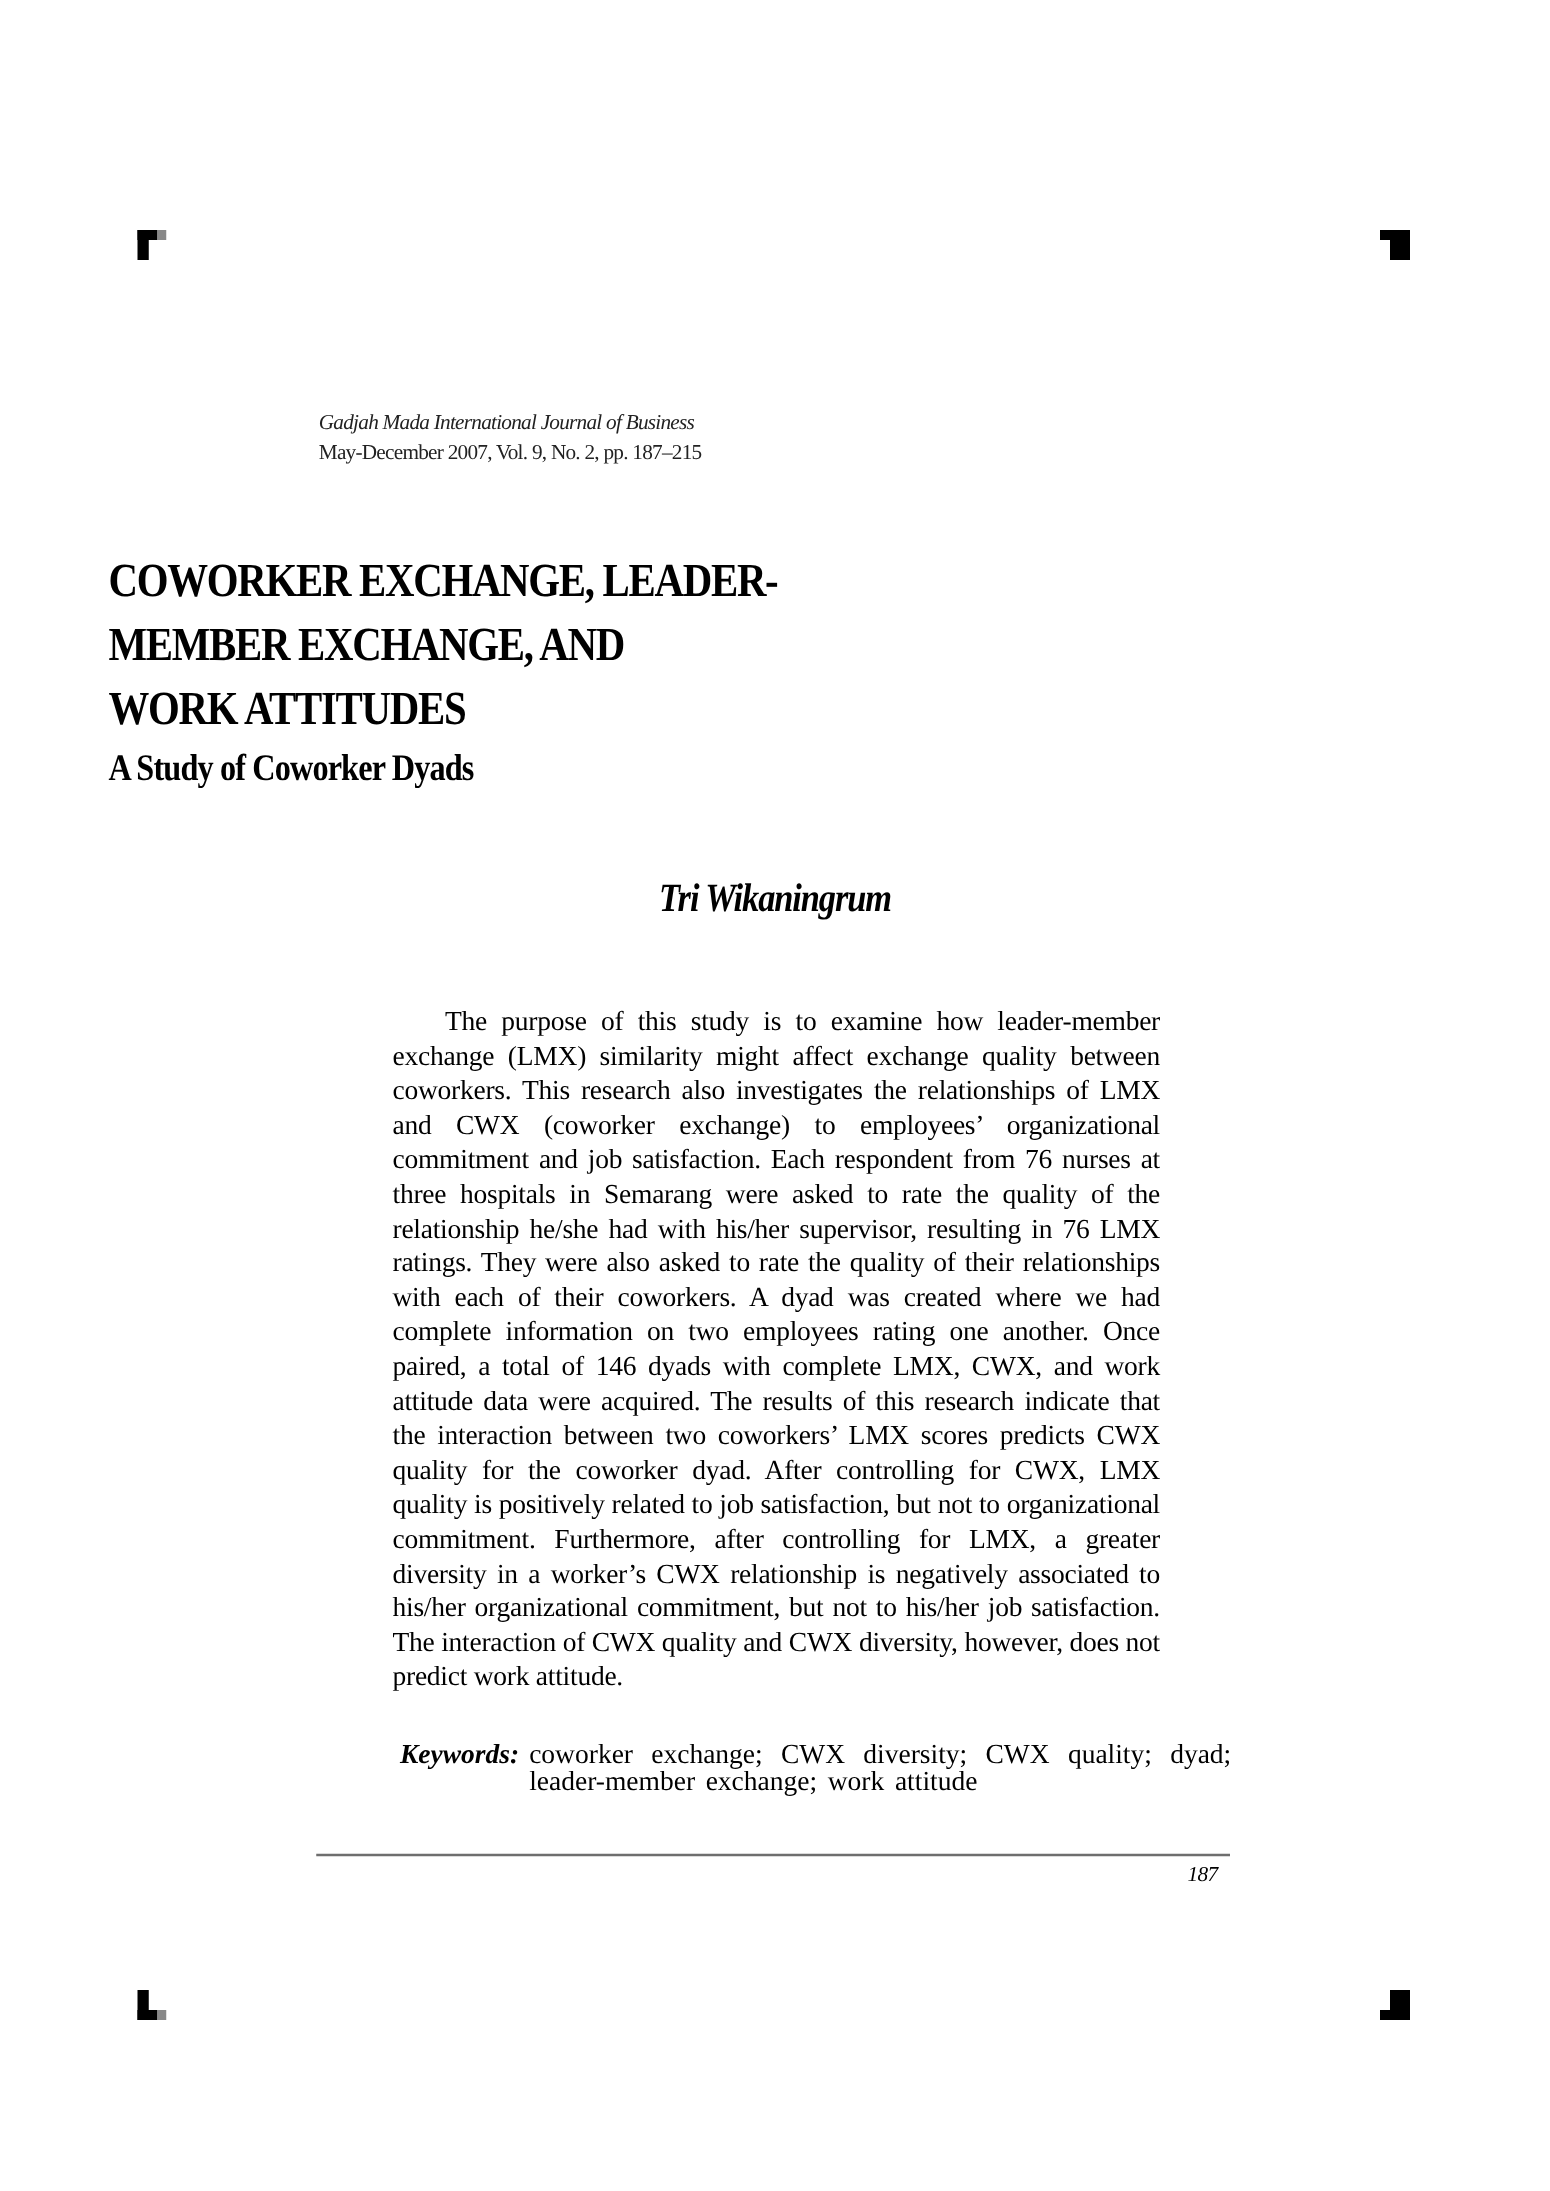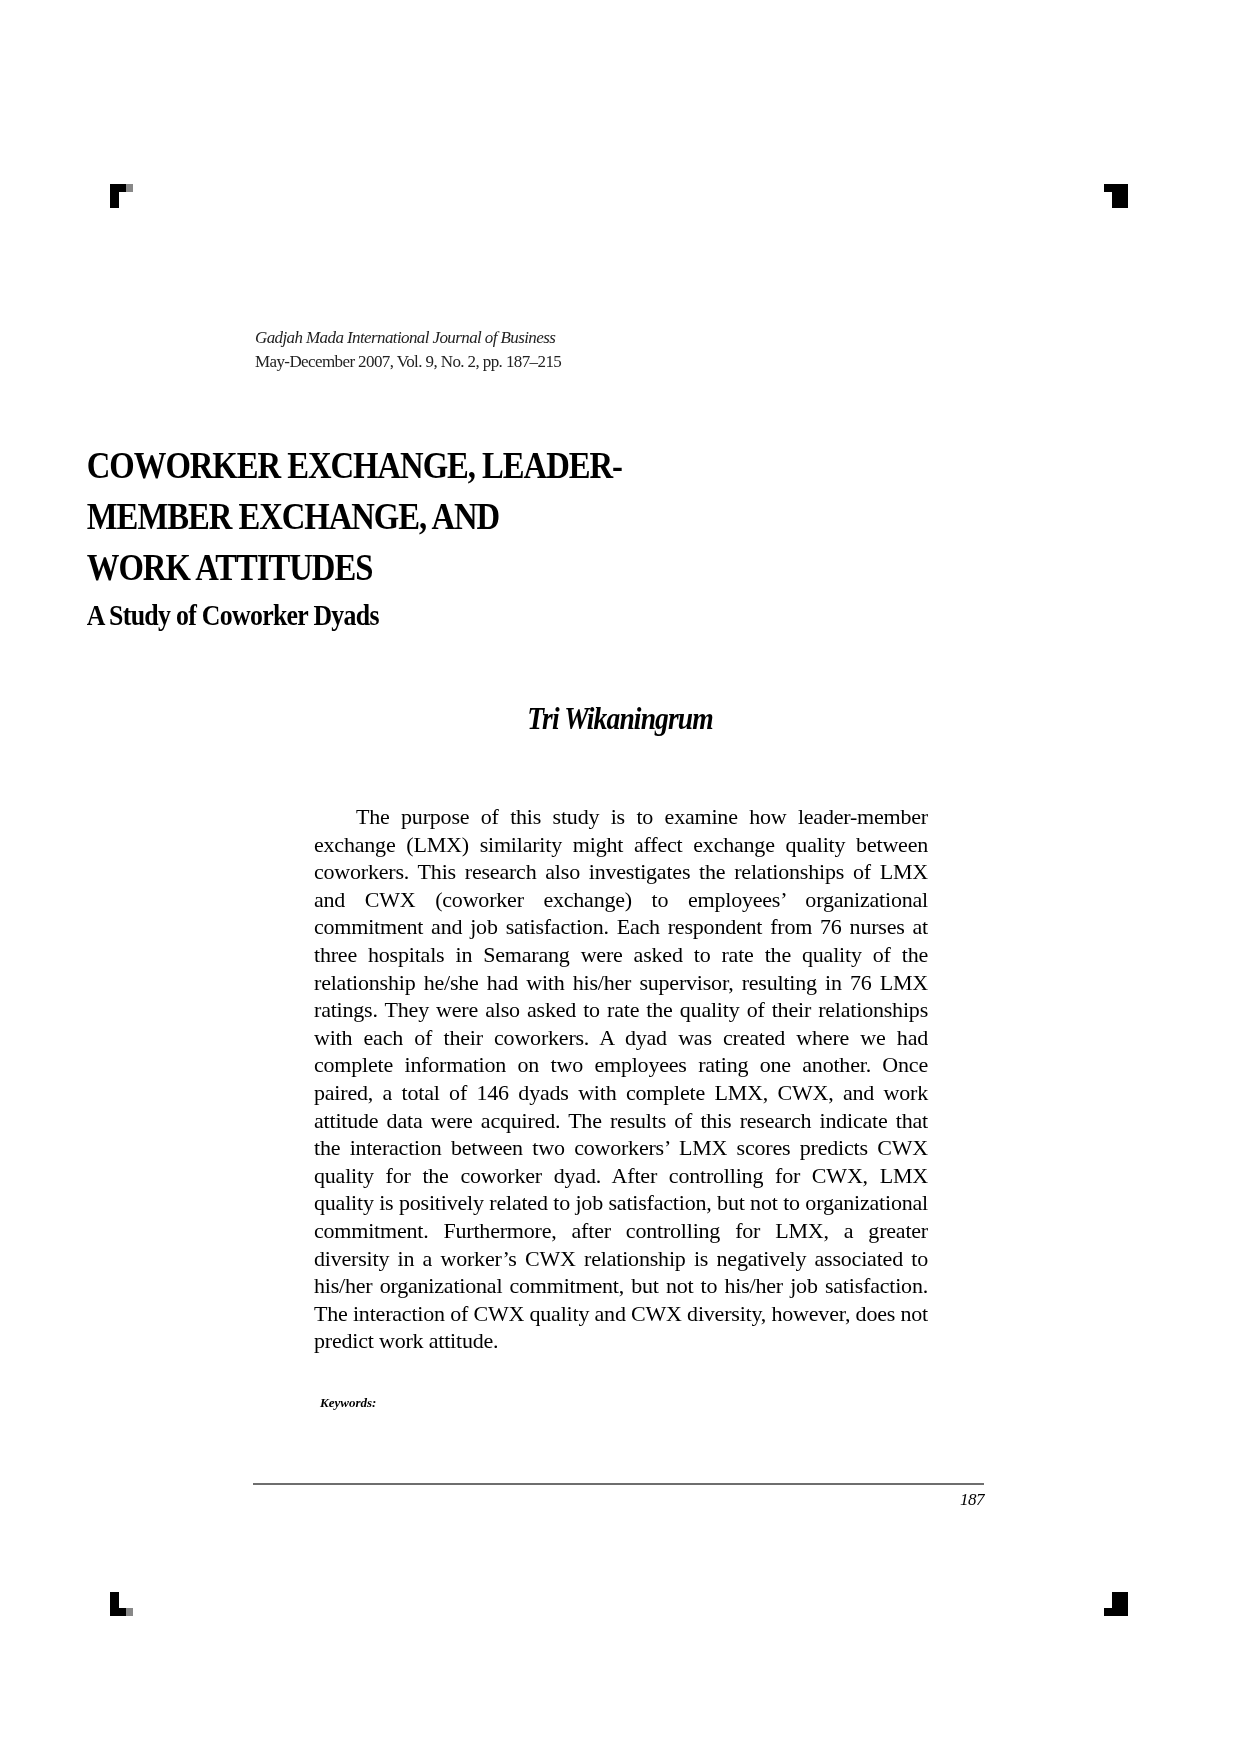--- a/index.html
+++ b/index.html
@@ -91,21 +91,21 @@
       line-height: 27.6px;
       text-align: justify;
       text-indent: 42px;
       letter-spacing: -0.2px;
     }
     .keywords {
       position: absolute;
       left: 320px;
       top: 1392px;
       width: 665px;
-      font-size: 13px;
+      font-size: 22px;
       line-height: 22px;
       display: flex;
     }
     .keywords .label {
       font-weight: bold;
       font-style: italic;
       white-space: nowrap;
       margin-right: 8px;
     }
     .keywords .text {
@@ -119,21 +119,21 @@
       top: 1483px;
       width: 731px;
       height: 2px;
       background: #6e6e6e;
     }
     .page-number {
       position: absolute;
       left: 940px;
       width: 44px;
       top: 1490px;
-      text-align: right;
+      text-align: center;
       font-style: italic;
       font-size: 17px;
       letter-spacing: -0.5px;
     }
   </style>
 </head>
 <body>
 
 <div class="crop-mark" style="left:110px; top:184px;">
   <div class="bar" style="left:0; top:0; width:9px; height:24px;"></div>
@@ -165,16 +165,17 @@
   <span class="title-line">WORK ATTITUDES</span>
   <span class="subtitle">A Study of Coworker Dyads</span>
 </div>
 
 <div class="author">Tri Wikaningrum</div>
 
 <div class="abstract">The purpose of this study is to examine how leader-member exchange (LMX) similarity might affect exchange quality between coworkers. This research also investigates the relationships of LMX and CWX (coworker exchange) to employees’ organizational commitment and job satisfaction. Each respondent from 76 nurses at three hospitals in Semarang were asked to rate the quality of the relationship he/she had with his/her supervisor, resulting in 76 LMX ratings. They were also asked to rate the quality of their relationships with each of their coworkers. A dyad was created where we had complete information on two employees rating one another. Once paired, a total of 146 dyads with complete LMX, CWX, and work attitude data were acquired. The results of this research indicate that the interaction between two coworkers’ LMX scores predicts CWX quality for the coworker dyad. After controlling for CWX, LMX quality is positively related to job satisfaction, but not to organizational commitment. Furthermore, after controlling for LMX, a greater diversity in a worker’s CWX relationship is negatively associated to his/her organizational commitment, but not to his/her job satisfaction. The interaction of CWX quality and CWX diversity, however, does not predict work attitude.</div>
 
 <div class="keywords">
   <span class="label">Keywords:</span>
+  <span class="text">coworker exchange; CWX diversity; CWX quality; dyad; leader-member exchange; work attitude</span>
 </div>
 
 <div class="footer-rule"></div>
 <div class="page-number">187</div>
 
 </body></html>

